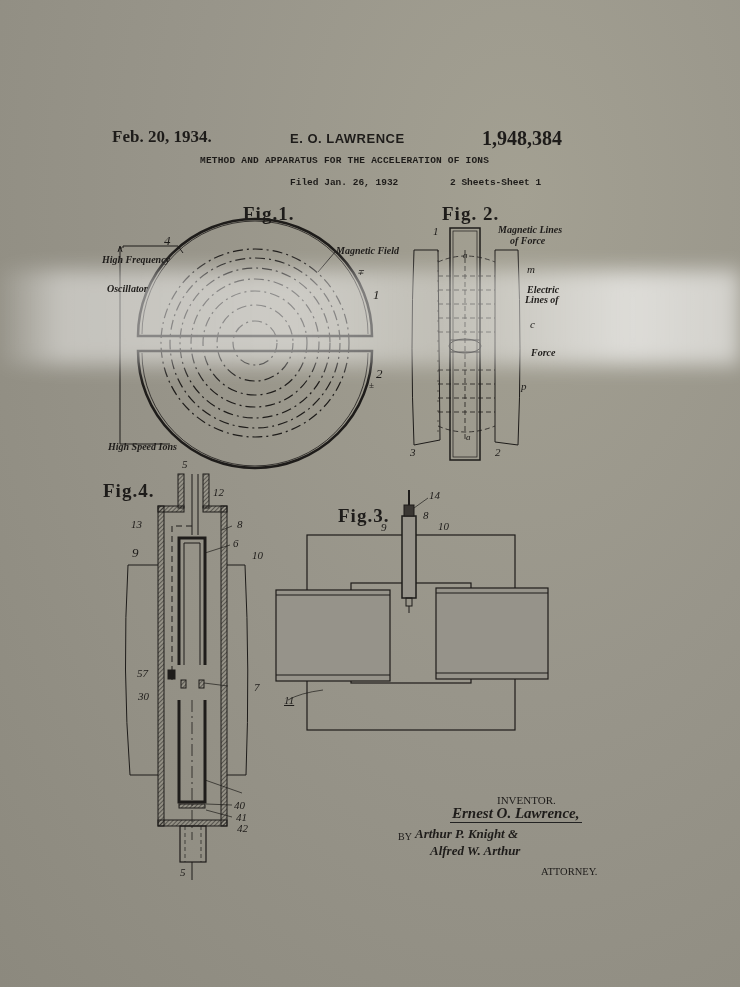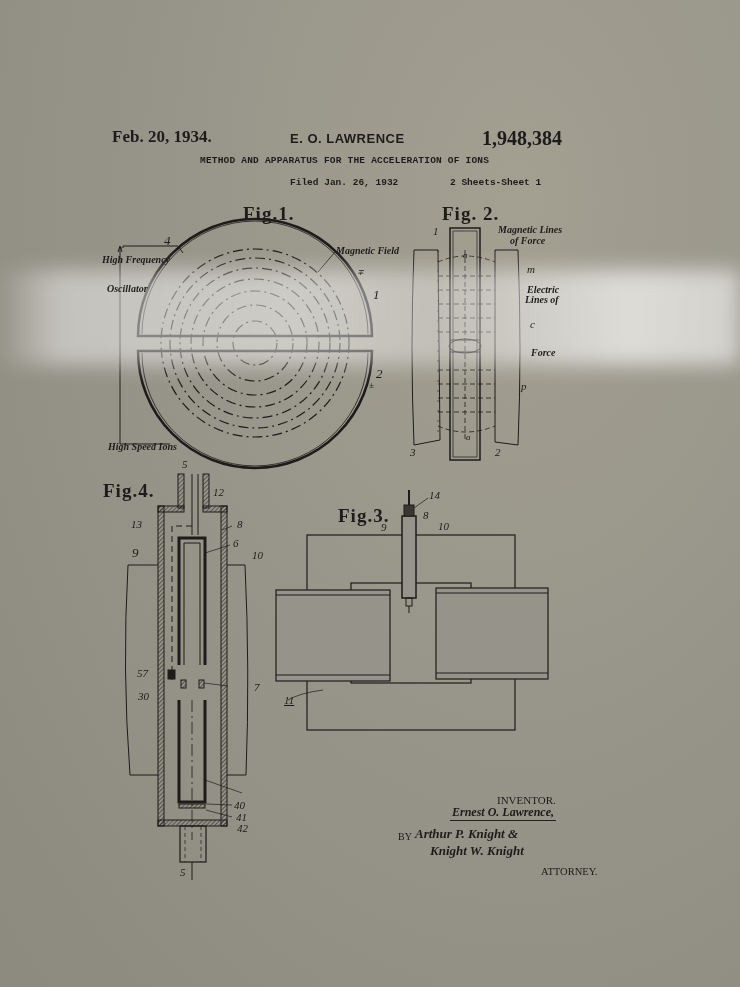--- a/index.html
+++ b/index.html
@@ -22,21 +22,21 @@
   .mono { position:absolute; font-family:"Liberation Mono", monospace; font-size:9.5px; font-weight:bold; }
   .title { left:200px; top:155px; letter-spacing:0.2px; }
   .filed { left:290px; top:177px; }
   .sheets { left:450px; top:177px; }
   .figlbl { position:absolute; font-family:"Liberation Serif", serif; font-size:19px; font-weight:bold; letter-spacing:1px; }
   .lbl { position:absolute; font-family:"Liberation Serif", serif; font-style:italic; font-size:10px; font-weight:bold; }
   .num { position:absolute; font-family:"Liberation Serif", serif; font-style:italic; font-size:11px; }
   svg.drawing { position:absolute; left:0; top:0; }
   .sig { position:absolute; }
   .inv-hdr { left:497px; top:794px; font-family:"Liberation Serif", serif; font-size:11px; }
-  .inv-name { left:450px; top:805px; font-family:"Liberation Serif", serif; font-style:italic; font-weight:bold; font-size:12px; border-bottom:1.5px solid #222; padding:0 2px; }
+  .inv-name { left:450px; top:805px; font-family:"Liberation Serif", serif; font-style:italic; font-weight:bold; font-size:15px; border-bottom:1.5px solid #222; padding:0 2px; }
   .by { left:398px; top:831px; font-family:"Liberation Serif", serif; font-size:10px; }
   .att1 { left:415px; top:826px; font-family:"Liberation Serif", serif; font-style:italic; font-weight:bold; font-size:13px; }
   .att2 { left:430px; top:843px; font-family:"Liberation Serif", serif; font-style:italic; font-weight:bold; font-size:13px; }
   .attorney { left:500px; top:866px; font-family:"Liberation Serif", serif; font-size:10.5px;margin-left:41px; }
 </style>
 </head>
 <body>
 
 <div class="hdr date">Feb. 20, 1934.</div>
 <div class="hdr inventor">E. O. LAWRENCE</div>
@@ -220,14 +220,14 @@
 <div class="num" style="left:429px;top:489px;">14</div>
 <div class="num" style="left:423px;top:509px;">8</div>
 <div class="num" style="left:381px;top:521px;">9</div>
 <div class="num" style="left:438px;top:520px;">10</div>
 <div class="num" style="left:284px;top:694px;text-decoration:underline;">11</div>
 
 <div class="sig inv-hdr">INVENTOR.</div>
 <div class="sig inv-name">Ernest O. Lawrence,</div>
 <div class="sig by">BY</div>
 <div class="sig att1">Arthur P. Knight &amp;</div>
-<div class="sig att2">Knight W. Knight</div>
+<div class="sig att2">Alfred W. Arthur</div>
 <div class="sig attorney">ATTORNEY.</div>
 
 </body></html>

